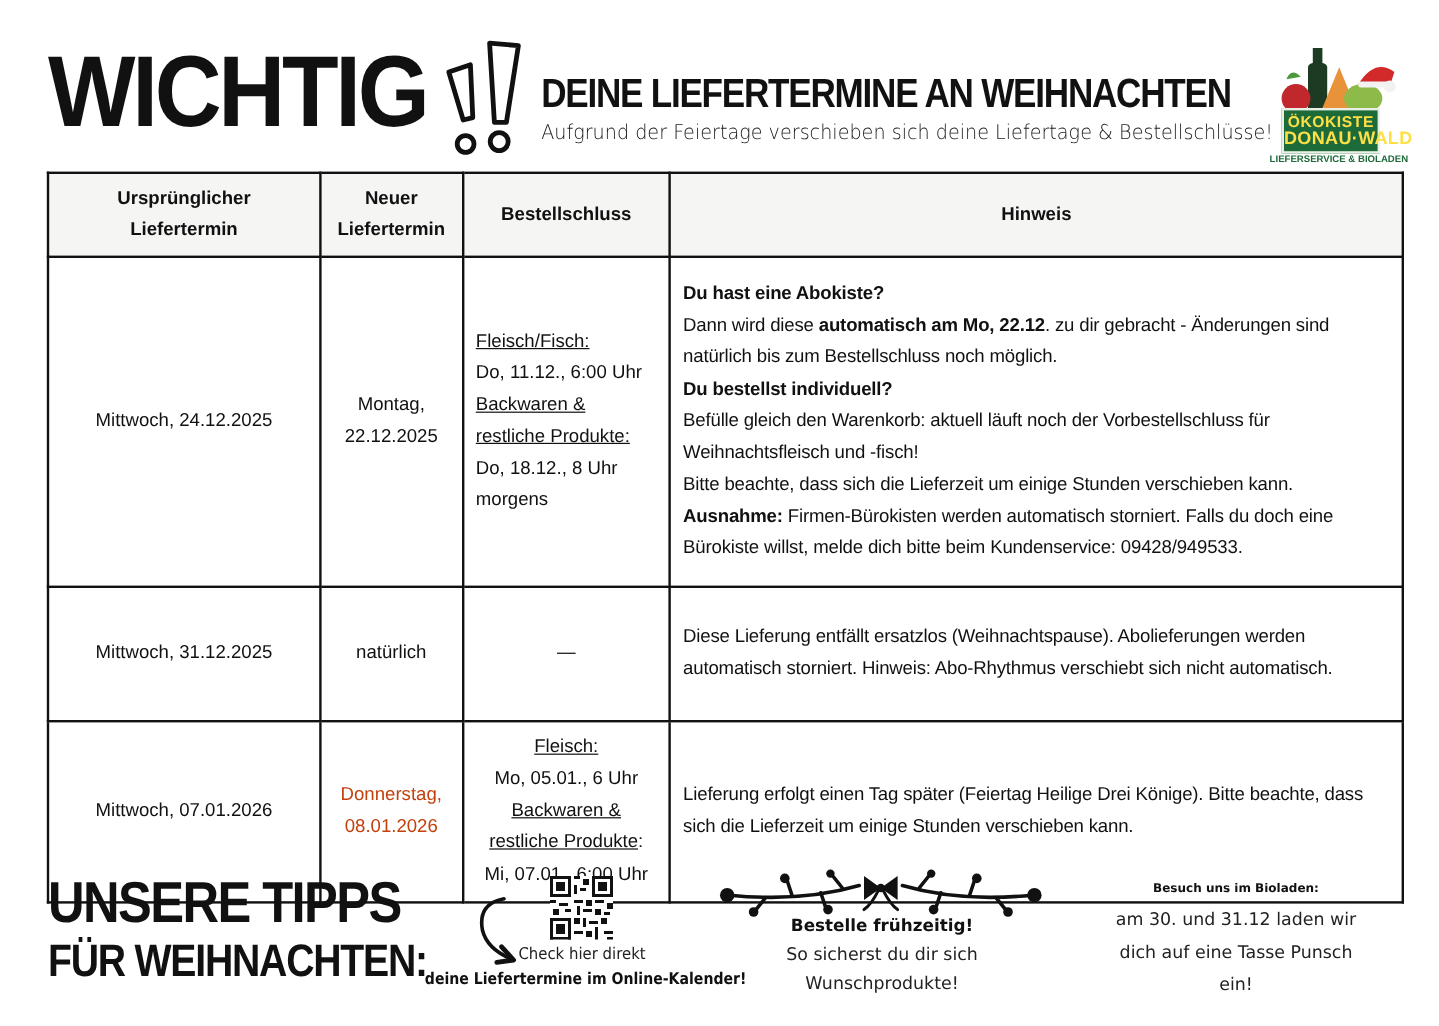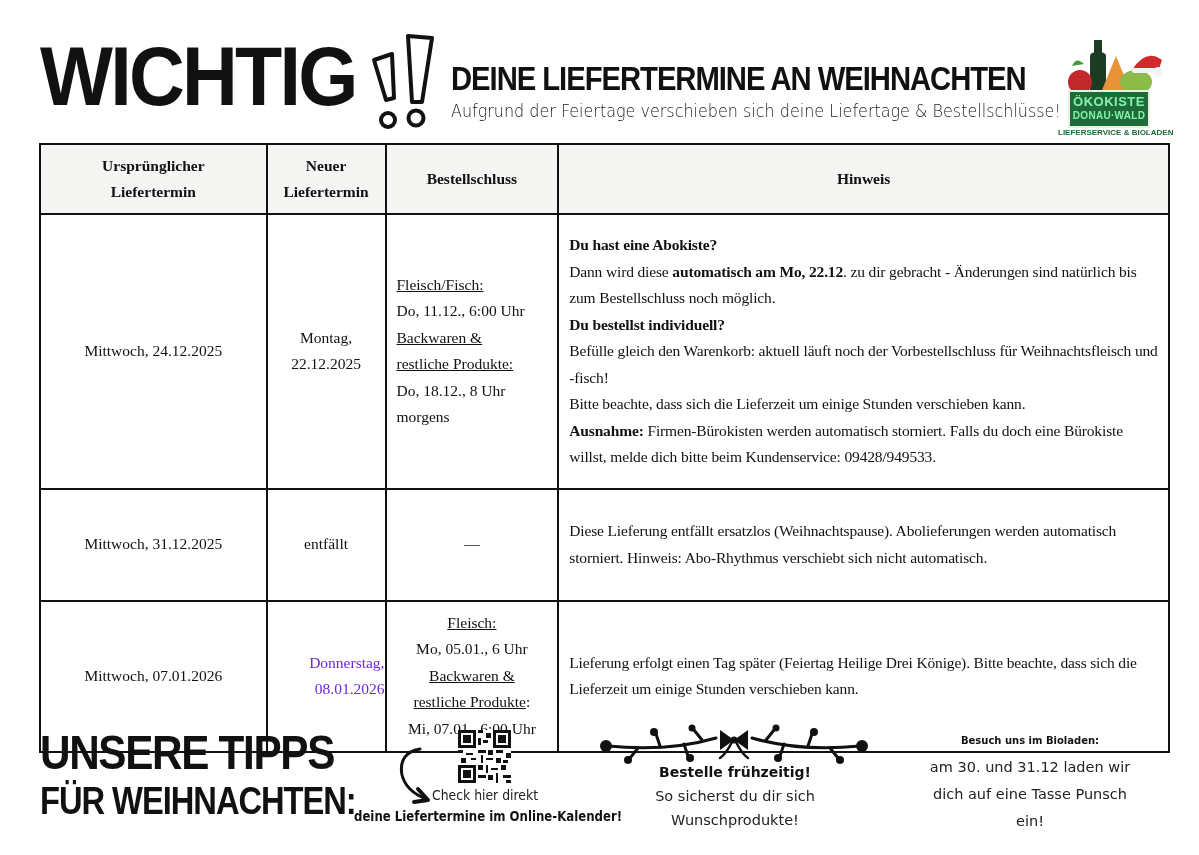--- a/index.html
+++ b/index.html
@@ -22,54 +22,54 @@
   }
   .subtitle-sub {
     position: absolute; left: 451px; top: 100px;
     font-family: "DejaVu Sans", sans-serif; font-weight: 300;
     font-size: 17px; line-height: 22px; white-space: nowrap;
     transform: scaleX(0.94); transform-origin: left top; color: #1a1a1a;
   }
   .logo { position: absolute; left: 1058px; top: 38px; width: 132px; height: 100px; }
   .logo-badge {
     position: absolute; left: 10px; top: 52px; width: 82px; height: 38px;
-    background: #1e6b3a; border: 2px solid #e9efe5; color: #86efac;
+    background: #1e6b3a; border: 2px solid #e9efe5; color: #fde047;
     font-family: "Liberation Sans", sans-serif; font-weight: 700;
     text-align: center; line-height: 14px; padding-top: 3px;
   }
   .logo-badge .l1 { font-size: 13px; letter-spacing: 0.5px; display: block; }
-  .logo-badge .l2 { font-size: 10px; letter-spacing: 0.3px; display: block; }
+  .logo-badge .l2 { font-size: 15px; letter-spacing: 0.3px; display: block; }
   .logo-tag {
     position: absolute; left: 0px; top: 90px; width: 110px; text-align: center;
     font-family: "Liberation Sans", sans-serif; font-weight: 700;
     font-size: 8px; color: #1e6b3a; white-space: nowrap;
   }
 
   
   .sched {
     position: absolute; left: 39px; top: 143px; width: 1131px;
     border-collapse: collapse; border: 2px solid #111;
-    font-family: Liberation Serif, serif; font-size: 15.5px; color: #111;
+    font-family: Liberation Sans, sans-serif; font-size: 15.5px; color: #111;
   }
   .sched th, .sched td { border: 2px solid #111; vertical-align: middle; }
   .sched th {
     background: #f5f5f4; font-weight: 700; font-size: 15.5px; height: 70px;
     line-height: 26px; text-align: center;
   }
   .sched td { line-height: 26.5px; }
   .c1 { width: 223px; text-align: center; }
   .c2 { width: 117px; text-align: center; margin-top: 28px; }
   .c3 { width: 170px; }
   .c4 { width: 601px; }
   .td-left { text-align: left; padding: 12px 10px; }
   .td-center { text-align: center; }
   .note { padding: 17px 10px; letter-spacing: -0.15px; }
   .u { text-decoration: underline; }
   .b { font-weight: 700; }
-  .light { color: #6d28d9; text-align: right; }
+  .light { color: #c2410c; }
   .r1 td { height: 256px; }
   .r2 td { height: 112px; }
   .r3 td { height: 151px; }
 
   
   .tips-1 {
     position: absolute; left: 40px; top: 729px;
     font-family: "Liberation Sans", sans-serif; font-weight: 700;
     font-size: 48px; line-height: 48px; letter-spacing: -1.5px;
     white-space: nowrap; transform: scaleX(0.88); transform-origin: left top;
@@ -176,21 +176,21 @@
         <span>Dann wird diese </span><span class="b">automatisch am Mo, 22.12</span><span>. zu dir gebracht - Änderungen sind natürlich bis zum Bestellschluss noch möglich.</span><br>
         <span class="b">Du bestellst individuell?</span><br>
         <span>Befülle gleich den Warenkorb: aktuell läuft noch der Vorbestellschluss für Weihnachtsfleisch und -fisch!</span><br>
         <span>Bitte beachte, dass sich die Lieferzeit um einige Stunden verschieben kann.</span><br>
         <span class="b">Ausnahme:</span><span> Firmen-Bürokisten werden automatisch storniert. Falls du doch eine Bürokiste willst, melde dich bitte beim Kundenservice: 09428/949533.</span>
       </td>
     </tr>
 
     <tr class="r2">
       <td class="td-center">Mittwoch, 31.12.2025</td>
-      <td class="td-center">entfällt</td>
+      <td class="td-center">natürlich</td>
       <td class="td-center">—</td>
       <td class="note">Diese Lieferung entfällt ersatzlos (Weihnachtspause). Abolieferungen werden automatisch storniert. Hinweis: Abo-Rhythmus verschiebt sich nicht automatisch.</td>
     </tr>
 
     <tr class="r3">
       <td class="td-center">Mittwoch, 07.01.2026</td>
       <td class="td-center light">
         <span>Donnerstag,</span><br>
         <span>08.01.2026</span>
       </td>

